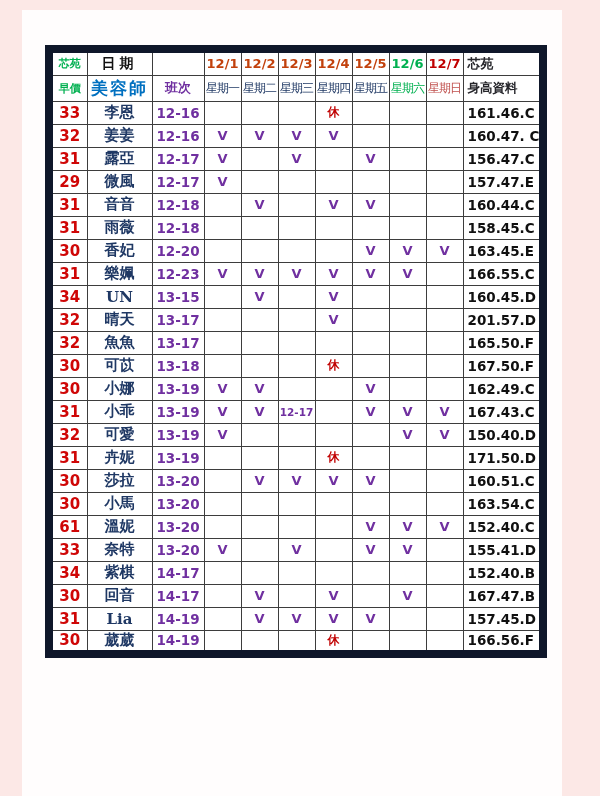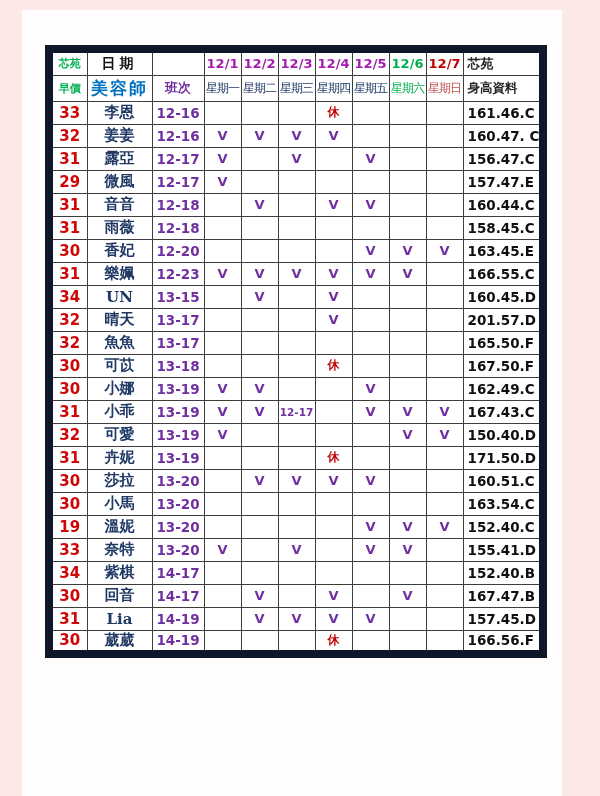--- a/index.html
+++ b/index.html
@@ -26,21 +26,21 @@
   .sched td { border:1px solid #3d3d3d; text-align:center; vertical-align:middle; padding:0; overflow:hidden; white-space:nowrap; }
   .sched tr { height:23px; }
   .sched tr.hdr { height:26px; }
 
   .serifzh { font-family:"DejaVu Serif","Liberation Serif",serif; }
 
   .h-corner { color:#00b050; font-weight:bold; font-size:11px; }
   .h-date   { color:#111; font-weight:bold; font-size:14px; letter-spacing:4px; }
   .h-beaut  { color:#0070c0; font-weight:bold; font-size:17px; letter-spacing:2px; }
   .h-shift  { color:#7030a0; font-weight:bold; font-size:13px; }
-  .h-day    { color:#a21caf; font-weight:bold; font-size:13px; }
+  .h-day    { color:#c2410c; font-weight:bold; font-size:13px; }
   .h-week   { color:#1f3864; font-weight:normal; font-size:12px; letter-spacing:-1px; }
   .h-right  { color:#26262b; font-weight:bold; font-size:13px; text-align:left !important; padding-left:4px !important; }
   .h-height { color:#26262b; font-weight:bold; font-size:12.5px; text-align:left !important; padding-left:4px !important; }
   .sat { color:#00b050 !important; }
   .sun { color:#c00000 !important; }
   .sun2 { color:#c0504d !important; }
 
   .price  { color:#cf0606; font-weight:bold; font-size:15px; }
   .name   { color:#1f3864; font-weight:bold; font-size:15px; }
   .shift  { color:#7030a0; font-weight:bold; font-size:13.5px; }
@@ -345,21 +345,21 @@
     <td class="day"></td>
     <td class="day"></td>
     <td class="day"></td>
     <td class="day"></td>
     <td class="day"></td>
     <td class="day"></td>
     <td class="height">163.54.C</td>
   </tr>
 
   <tr>
-    <td class="price">19</td>
+    <td class="price">61</td>
     <td class="name serifzh">溫妮</td>
     <td class="shift">13-20</td>
     <td class="day"></td>
     <td class="day"></td>
     <td class="day"></td>
     <td class="day"></td>
     <td class="day v">V</td>
     <td class="day v">V</td>
     <td class="day v">V</td>
     <td class="height">152.40.C</td>

